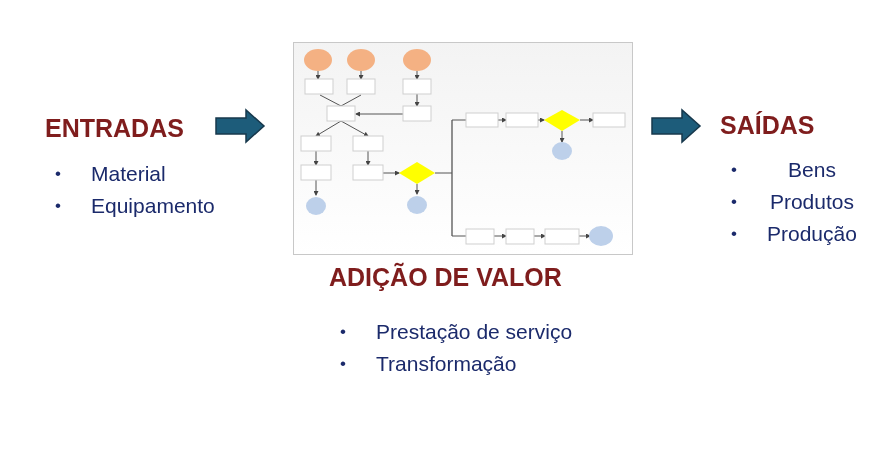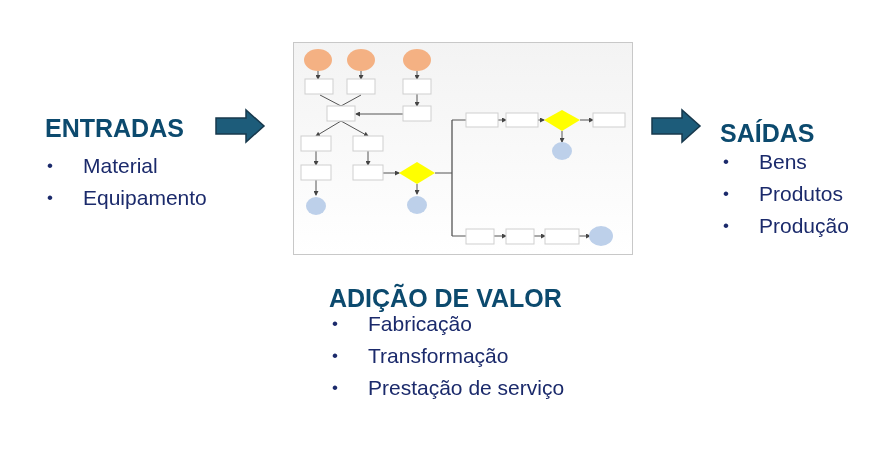--- a/index.html
+++ b/index.html
@@ -1,19 +1,19 @@
 <!DOCTYPE html>
 <html><head>
   <meta charset="utf-8">
   <style>
     html, body { margin:0; padding:0; background:#ffffff; }
     body { width:894px; height:467px; position:relative; overflow:hidden;
            font-family:"Liberation Sans", "DejaVu Sans", sans-serif; color:#1b2a6b; }
-    .heading { position:absolute; font-weight:bold; font-size:25px; color:#0c4a6e; letter-spacing:0px; white-space:nowrap; }
-    ul.bullets { position:absolute; margin:0; padding:0; list-style:none; }
+    .heading { position:absolute; font-weight:bold; font-size:25px; color:#7f1d1d; letter-spacing:0px; white-space:nowrap; }
+    ul.bullets { position:absolute; margin:8px; padding:0; list-style:none; }
     ul.bullets li { position:relative; font-size:21px; line-height:32px; color:#1b2a6b; padding-left:38px; white-space:nowrap; }
     ul.bullets li::before { content:"\2022"; position:absolute; left:2px; top:0; font-size:17px; color:#1b2a6b; }
     .arrow { position:absolute; }
     .flow-frame { position:absolute; left:293px; top:42px; width:340px; height:213px; }
   </style>
 </head>
 <body>
 
 <div class="heading" style="left:45px; top:114px;">ENTRADAS</div>
 <ul class="bullets" style="left:45px; top:150px;">
@@ -95,29 +95,28 @@
   </g>
 
   <g fill="#bdd0ea">
     <ellipse cx="316" cy="206" rx="10" ry="9"></ellipse>
     <ellipse cx="417" cy="205" rx="10" ry="9"></ellipse>
     <ellipse cx="562" cy="151" rx="10" ry="9"></ellipse>
     <ellipse cx="601" cy="236" rx="12" ry="10"></ellipse>
   </g>
 </svg>
 
-<div class="heading" style="left:329px; top:284px;">ADIÇÃO DE VALOR</div>
+<div class="heading" style="left:329px; top:263px;">ADIÇÃO DE VALOR</div>
 <ul class="bullets" style="left:330px; top:308px;">
-  <li>Fabricação</li>
+  <li>Prestação de serviço</li>
   <li>Transformação</li>
-  <li>Prestação de serviço</li>
 </ul>
 
 <svg class="arrow" style="left:650px; top:108px;" width="52" height="36" viewBox="0 0 52 36">
   <polygon points="2,10 32,10 32,2 50,18 32,34 32,26 2,26" fill="#1d5c7a" stroke="#17384c" stroke-width="1.5" stroke-linejoin="miter"></polygon>
 </svg>
 
-<div class="heading" style="left:720px; top:119px;">SAÍDAS</div>
-<ul class="bullets" style="left:721px; top:146px;">
+<div class="heading" style="left:720px; top:111px;">SAÍDAS</div>
+<ul class="bullets" style="left:721px; top:146px;text-align:center;">
   <li>Bens</li>
   <li>Produtos</li>
   <li>Produção</li>
 </ul>
 
 </body></html>

